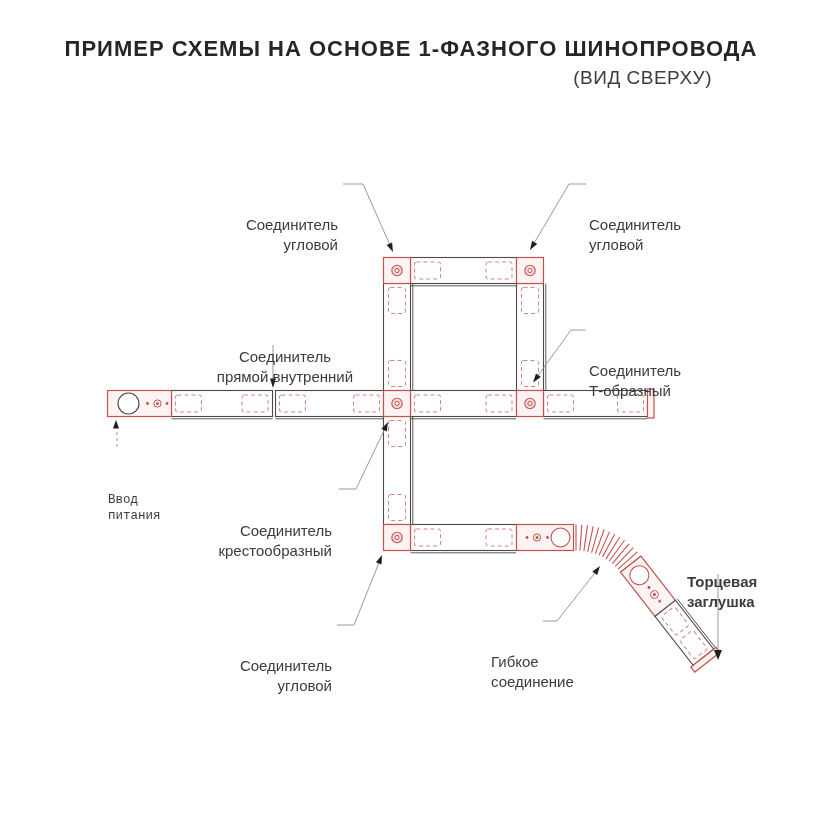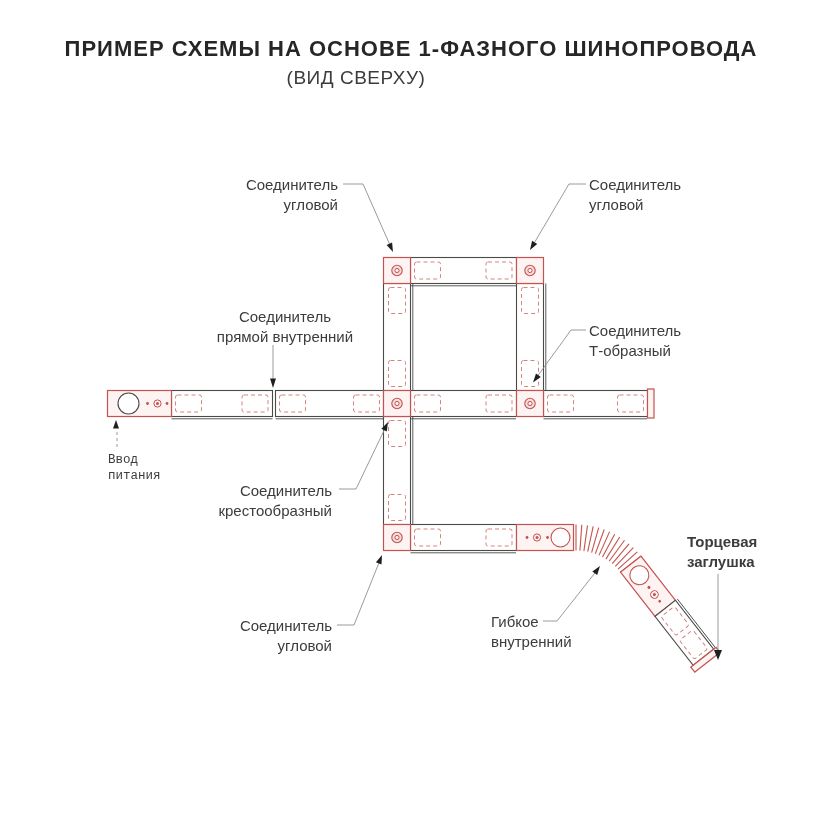--- a/index.html
+++ b/index.html
@@ -15,26 +15,27 @@
   html,body{margin:0;padding:0;}
   body{
     width:822px;height:822px;position:relative;background:#ffffff;
     font-family:"Liberation Sans", sans-serif;overflow:hidden;
   }
   .title{
     position:absolute;left:0;top:36px;width:822px;text-align:center;
     font-size:22px;font-weight:bold;letter-spacing:1px;color:var(--ink);
   }
   .subtitle{
-    position:absolute;left:0;top:67px;width:712px;text-align:center;
+    position:absolute;left:0;top:67px;width:712px;text-align:right;
     font-size:19px;font-weight:normal;letter-spacing:0.5px;color:var(--label);
   }
   .lbl{
     position:absolute;font-size:15px;line-height:20px;color:var(--label);
     white-space:pre-line;
+    margin-top:40px;
   }
   .lbl.small{font-size:12.5px;line-height:16px;font-family:Liberation Mono, monospace;}
   .r{text-align:right;}
   .c{text-align:center;}
   svg{position:absolute;left:0;top:0;}
   .seg{fill:#ffffff;stroke:var(--track);stroke-width:1.1;}
   .conn{fill:var(--red-fill);stroke:var(--red);stroke-width:1.2;}
   .slot{fill:none;stroke:var(--red-soft);stroke-width:1;stroke-dasharray:4 3;}
   .shadow{stroke:var(--track);stroke-width:0.9;}
   .leader{fill:none;stroke:var(--leader);stroke-width:0.9;}
@@ -213,15 +214,15 @@
 прямой внутренний</div>
 <div class="lbl" style="left:589px;top:321px;">Соединитель
 Т-образный</div>
 <div class="lbl small" style="left:108px;top:452px;">Ввод
 питания</div>
 <div class="lbl r" style="left:172px;width:160px;top:481px;">Соединитель
 крестообразный</div>
 <div class="lbl r" style="left:172px;width:160px;top:616px;">Соединитель
 угловой</div>
 <div class="lbl" style="left:491px;top:612px;">Гибкое
-внутренний</div>
+соединение</div>
 <div class="lbl" style="left:687px;top:532px;font-weight:bold;">Торцевая
 заглушка</div>
 
 </body></html>

